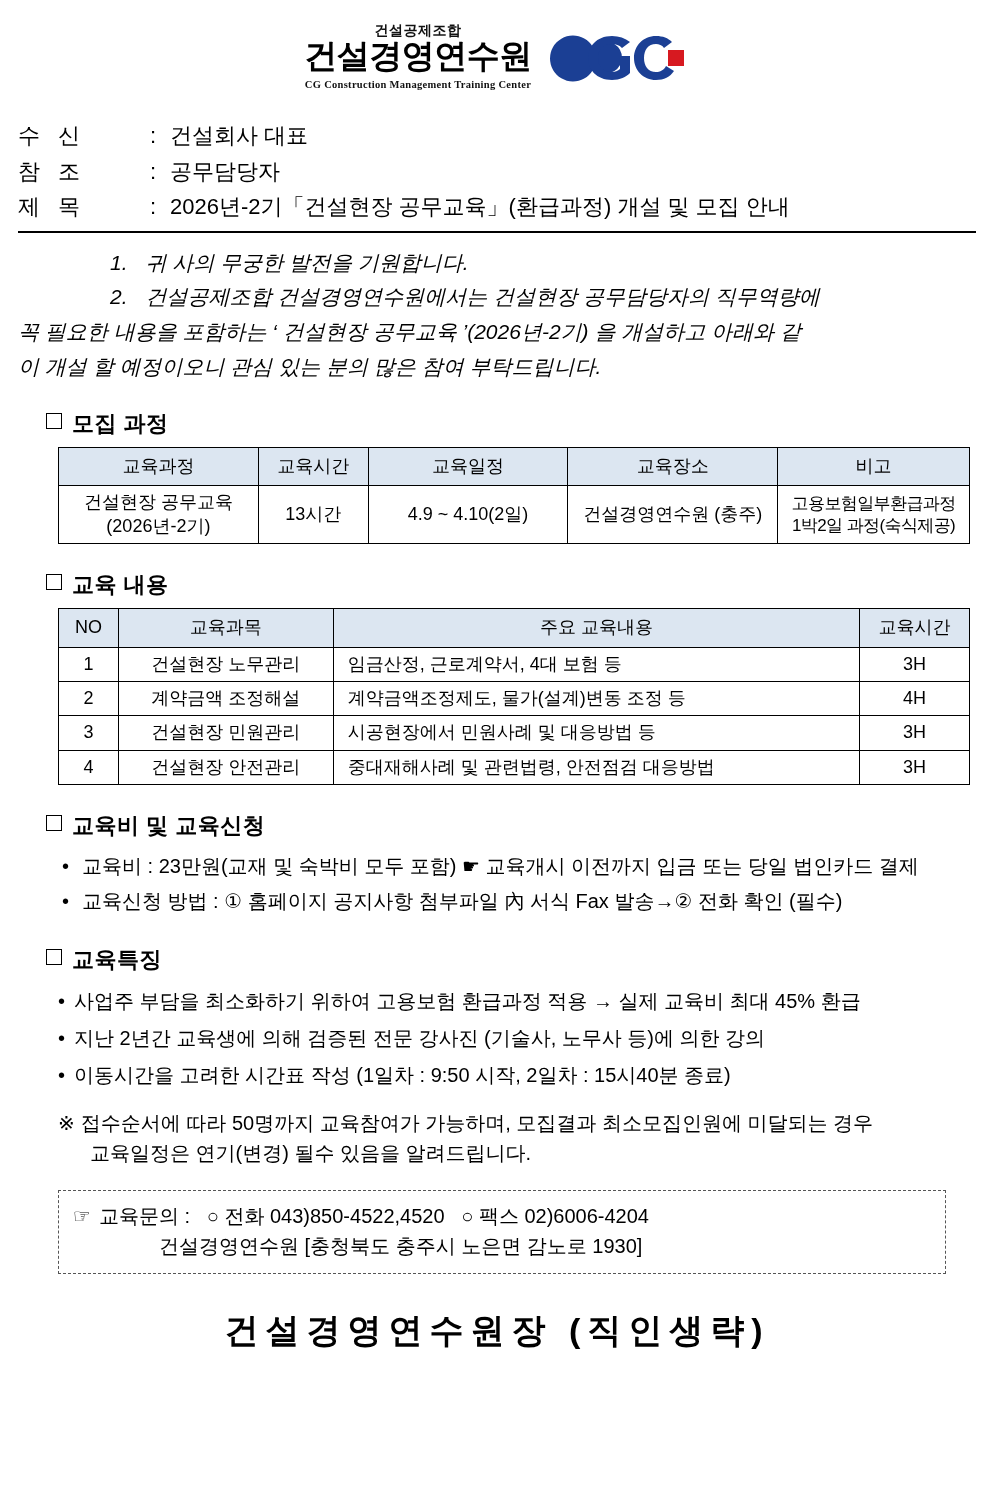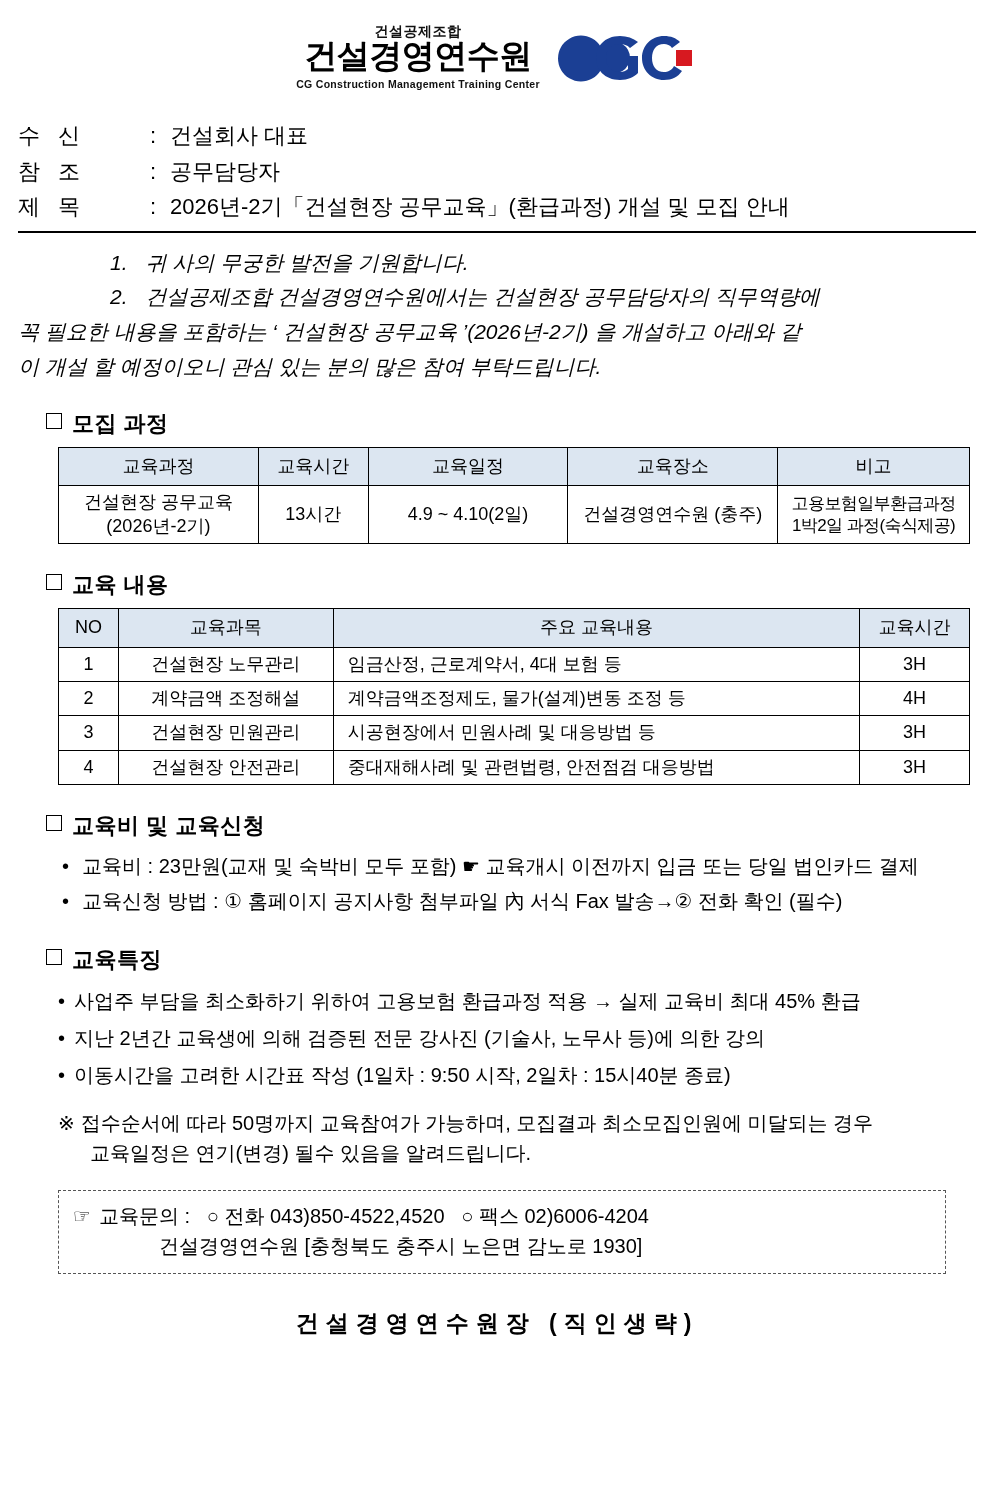--- a/index.html
+++ b/index.html
@@ -30,20 +30,21 @@
     align-items: flex-start;
     gap: 18px;
     padding-top: 10px;
     height: 78px;
   }
   .logo-text-block {
     display: flex;
     flex-direction: column;
     align-items: center;
     line-height: 1.05;
+    font-family: Liberation Serif, serif;
   }
   .logo-small {
     font-size: 14px;
     font-weight: bold;
     letter-spacing: 0.5px;
     color: #111;
   }
   .logo-main {
     font-size: 33px;
     font-weight: bold;
@@ -185,21 +186,21 @@
     font-size: 20px;
     line-height: 1.5;
   }
   .contact .row1 { white-space: nowrap; }
   .contact .row2 { padding-left: 86px; }
   .contact .sym { margin-right: 8px; }
 
   
   .sign {
     text-align: center;
-    font-size: 23px;
+    font-size: 34px;
     font-weight: bold;
     letter-spacing: 7px;
     margin-top: 34px;
   }
 </style>
 </head>
 <body>
 
 <div class="page">
 

